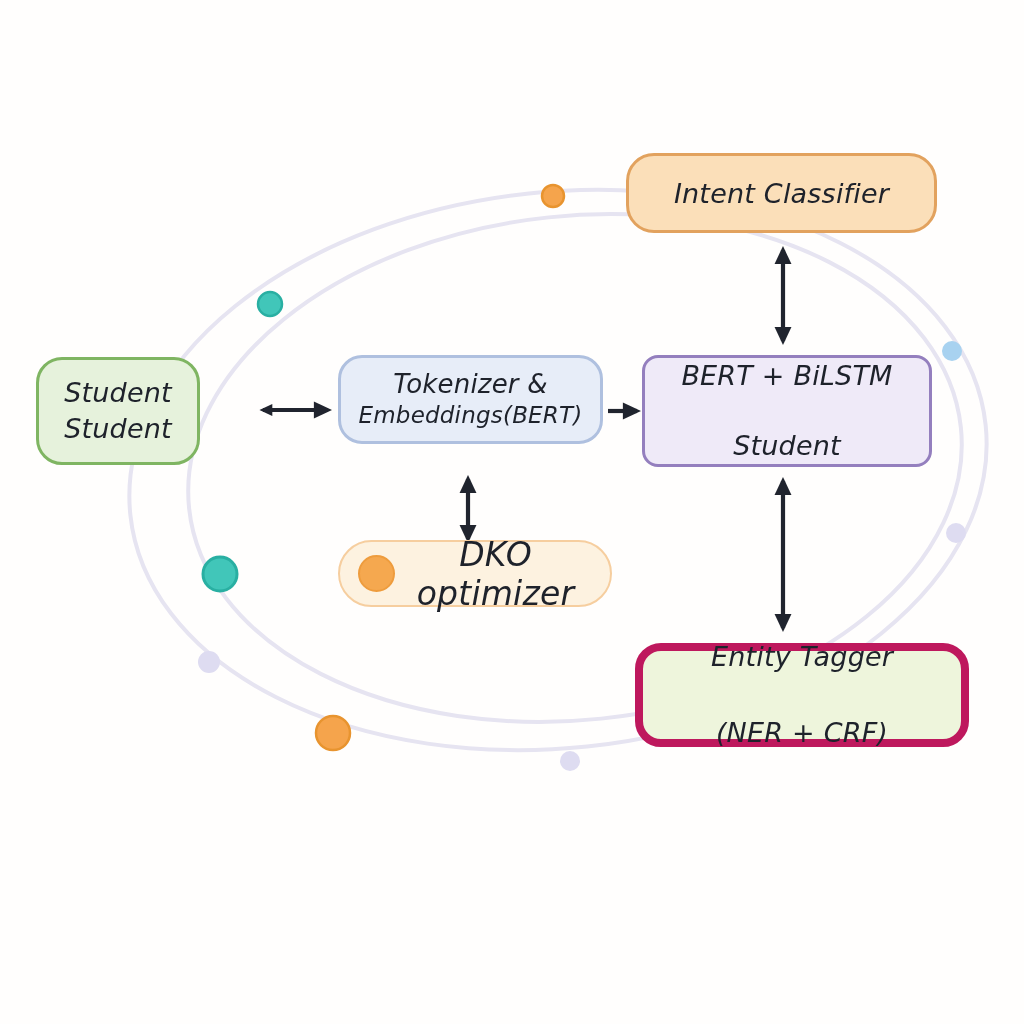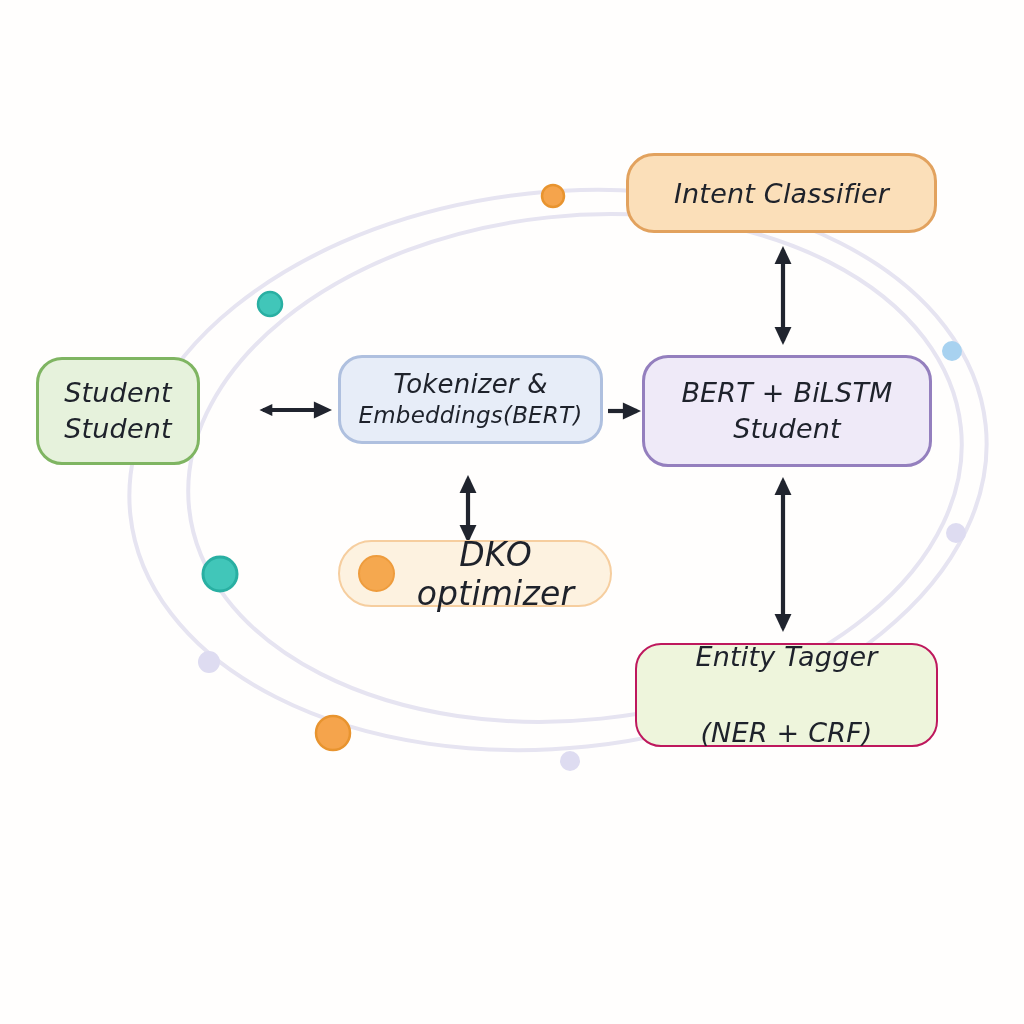--- a/index.html
+++ b/index.html
@@ -16,34 +16,34 @@
   .node .line{display:block;}
   
   #n-student{left:36px;top:357px;width:164px;height:108px;background:#E6F2DC;
     border:3px solid #7FB562;border-radius:26px;font-size:27px;line-height:1.32;}
   
   #n-tokenizer{left:338px;top:355px;width:265px;height:89px;background:#E7EDF8;
     border:3px solid #AFC0DF;border-radius:24px;font-size:26px;line-height:1.3;}
   #n-tokenizer .line2{font-size:23px;}
   
   #n-encoder{left:642px;top:355px;width:290px;height:112px;background:#EFEAF8;
-    border:3px solid #947FBE;border-radius:26px;font-size:27px;line-height:1.32;}
+    border:3px solid #947FBE;border-radius:16px;font-size:27px;line-height:1.32;justify-content:space-between;}
   
   #n-intent{left:626px;top:153px;width:311px;height:80px;background:#FBDFB9;
     border:3px solid #E2A25E;border-radius:28px;font-size:27px;}
   
   #n-dko{left:338px;top:540px;width:274px;height:67px;background:#FDF2E0;
     border:2px solid #F6CE9F;border-radius:34px;flex-direction:row;
     justify-content:flex-start;padding:0 14px 0 18px;font-size:33px;}
   #n-dko .dot{width:37px;height:37px;border-radius:50%;background:#F5A84F;
     border:2px solid #EE9C3D;box-sizing:border-box;flex:0 0 auto;}
   #n-dko .lbl{flex:1;text-align:center;}
   
-  #n-entity{left:635px;top:643px;width:303px;height:104px;background:#EEF5DC;
-    border:2px solid #be185d;border-radius:26px;font-size:27px;line-height:1.32;gap:40px;}
+  #n-entity{left:635px;top:643px;width:334px;height:104px;background:#EEF5DC;
+    border:8px solid #be185d;border-radius:26px;font-size:27px;line-height:1.32;gap:40px;}
 </style>
 </head>
 <body>
 
 <div class="stage">
 
   <svg class="layer" width="1024" height="1024" viewBox="0 0 1024 1024">
     <defs>
       <marker id="mArrow" viewBox="0 0 10 10" refX="7.5" refY="5" markerWidth="5.2" markerHeight="4.8" orient="auto-start-reverse">
         <path d="M0.5,0.8 L9.5,5 L0.5,9.2 Z" fill="#20242E"></path>

